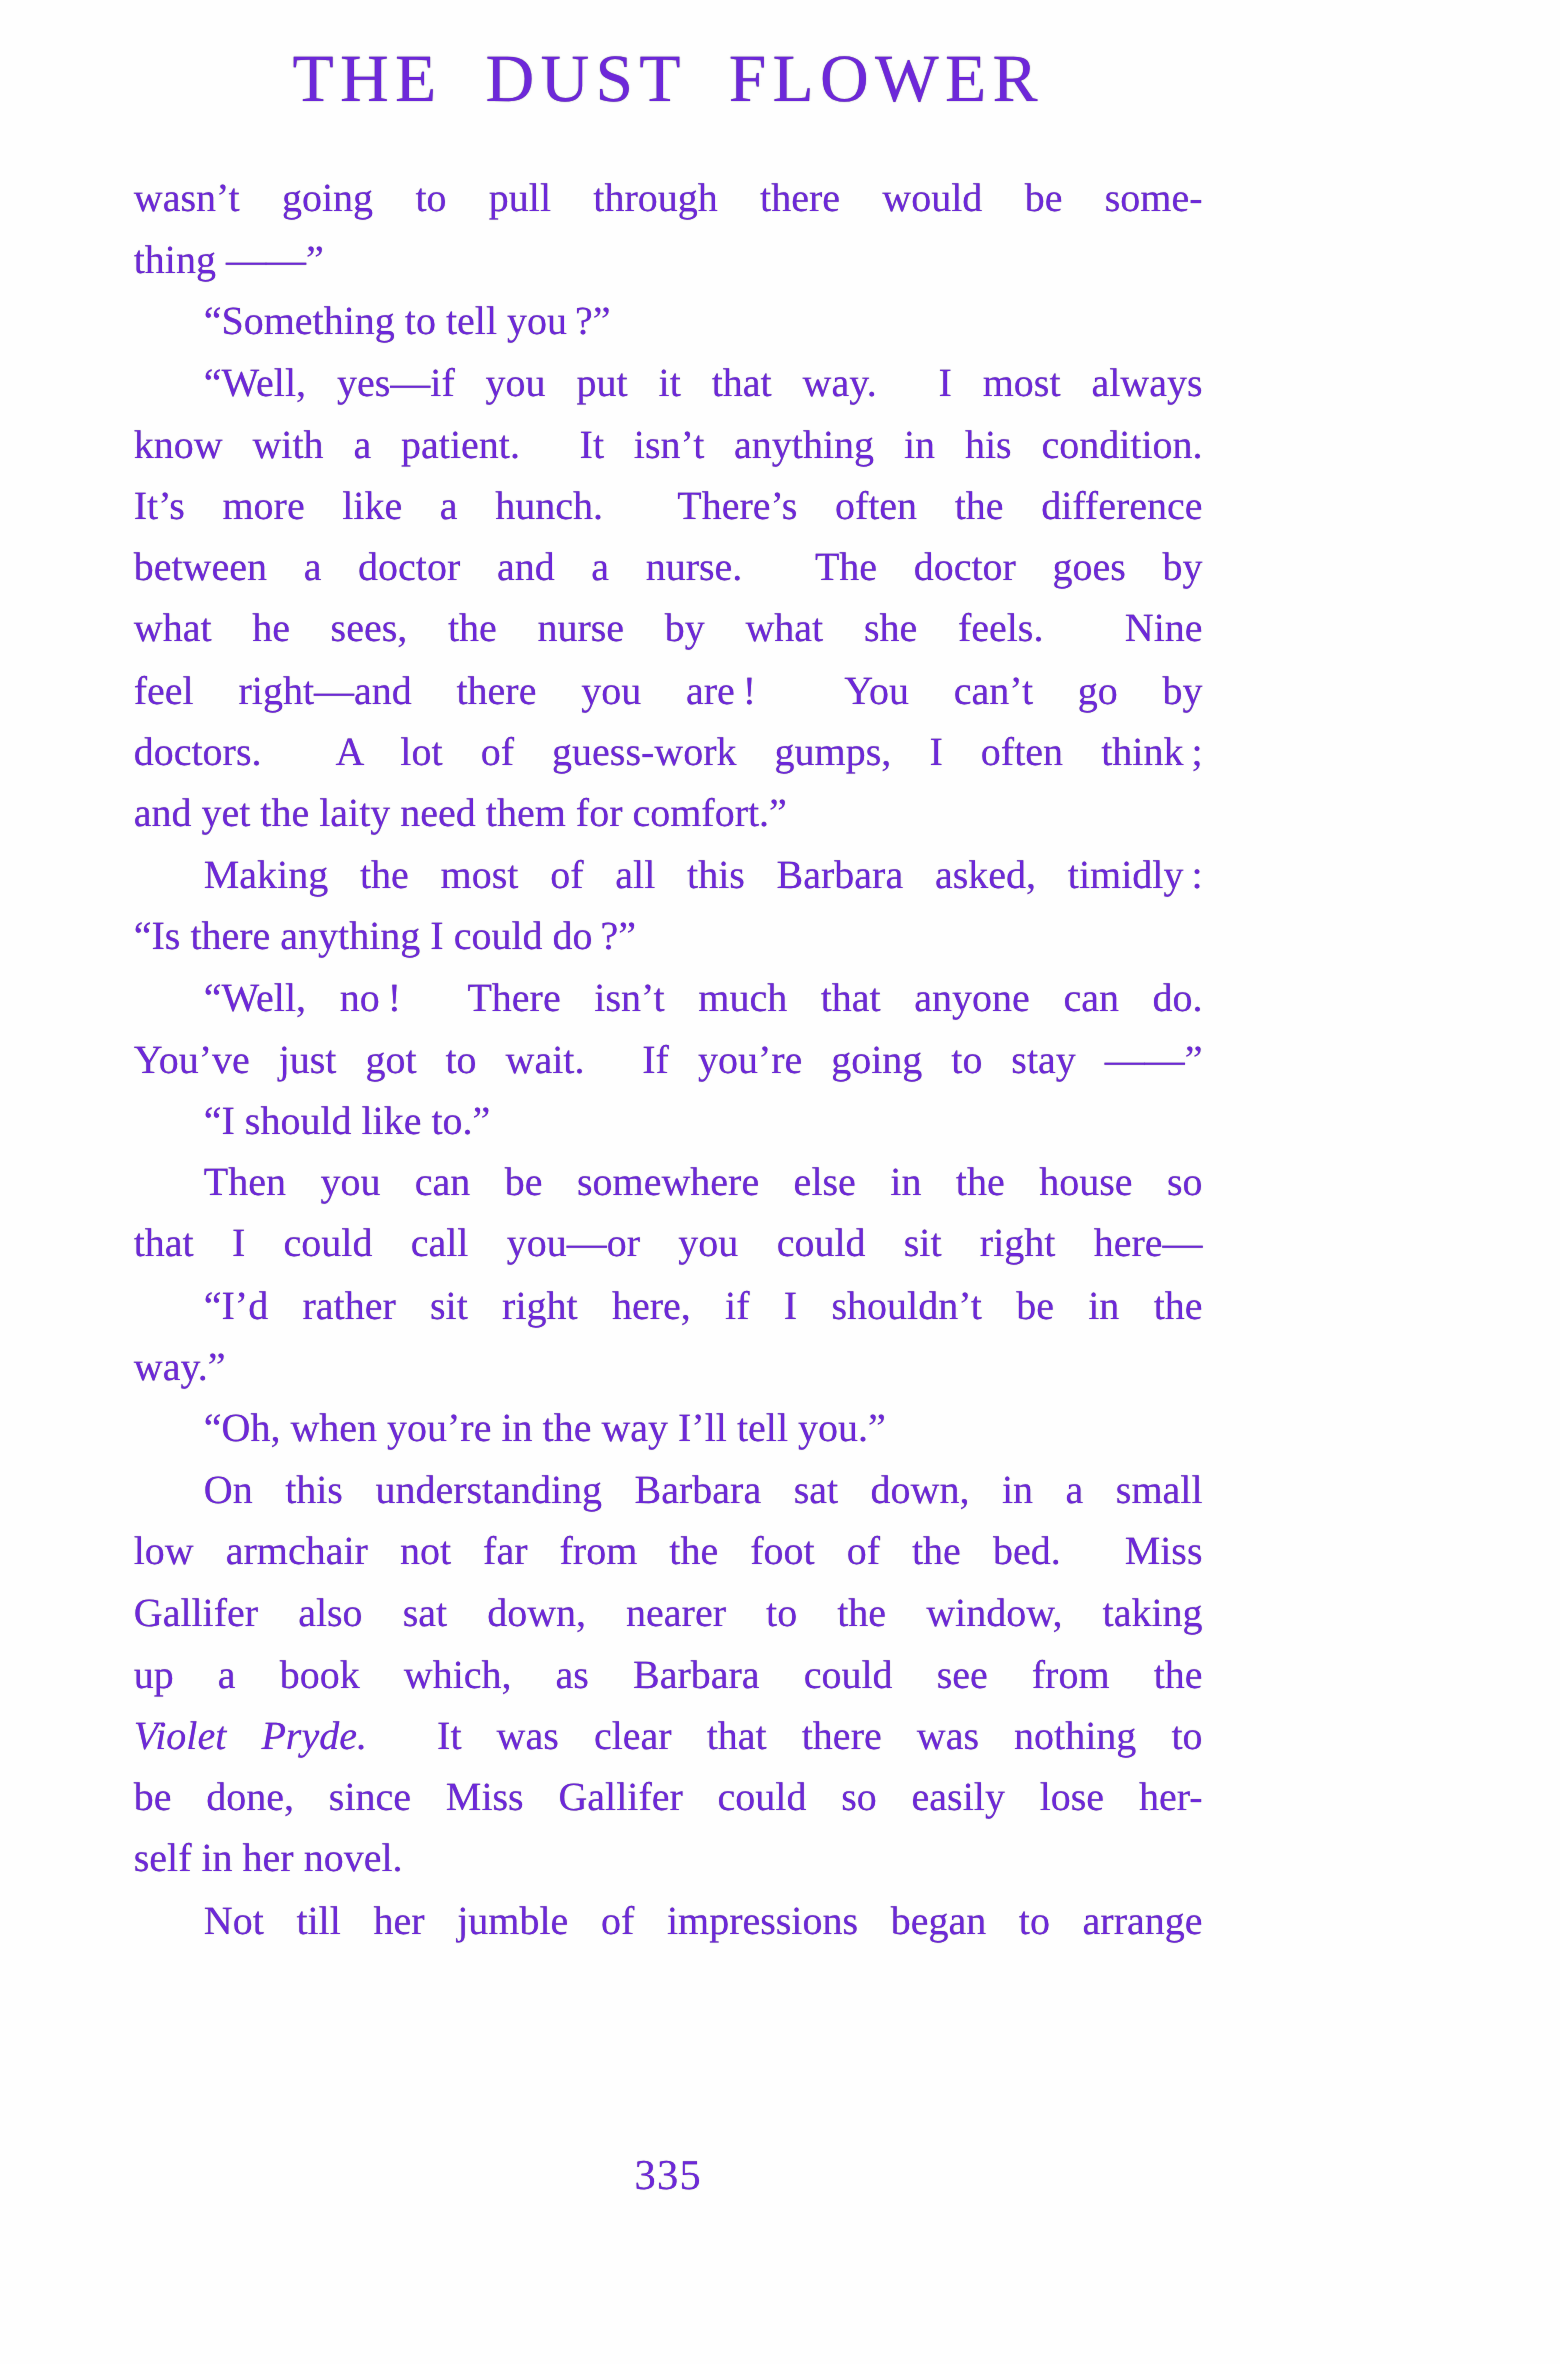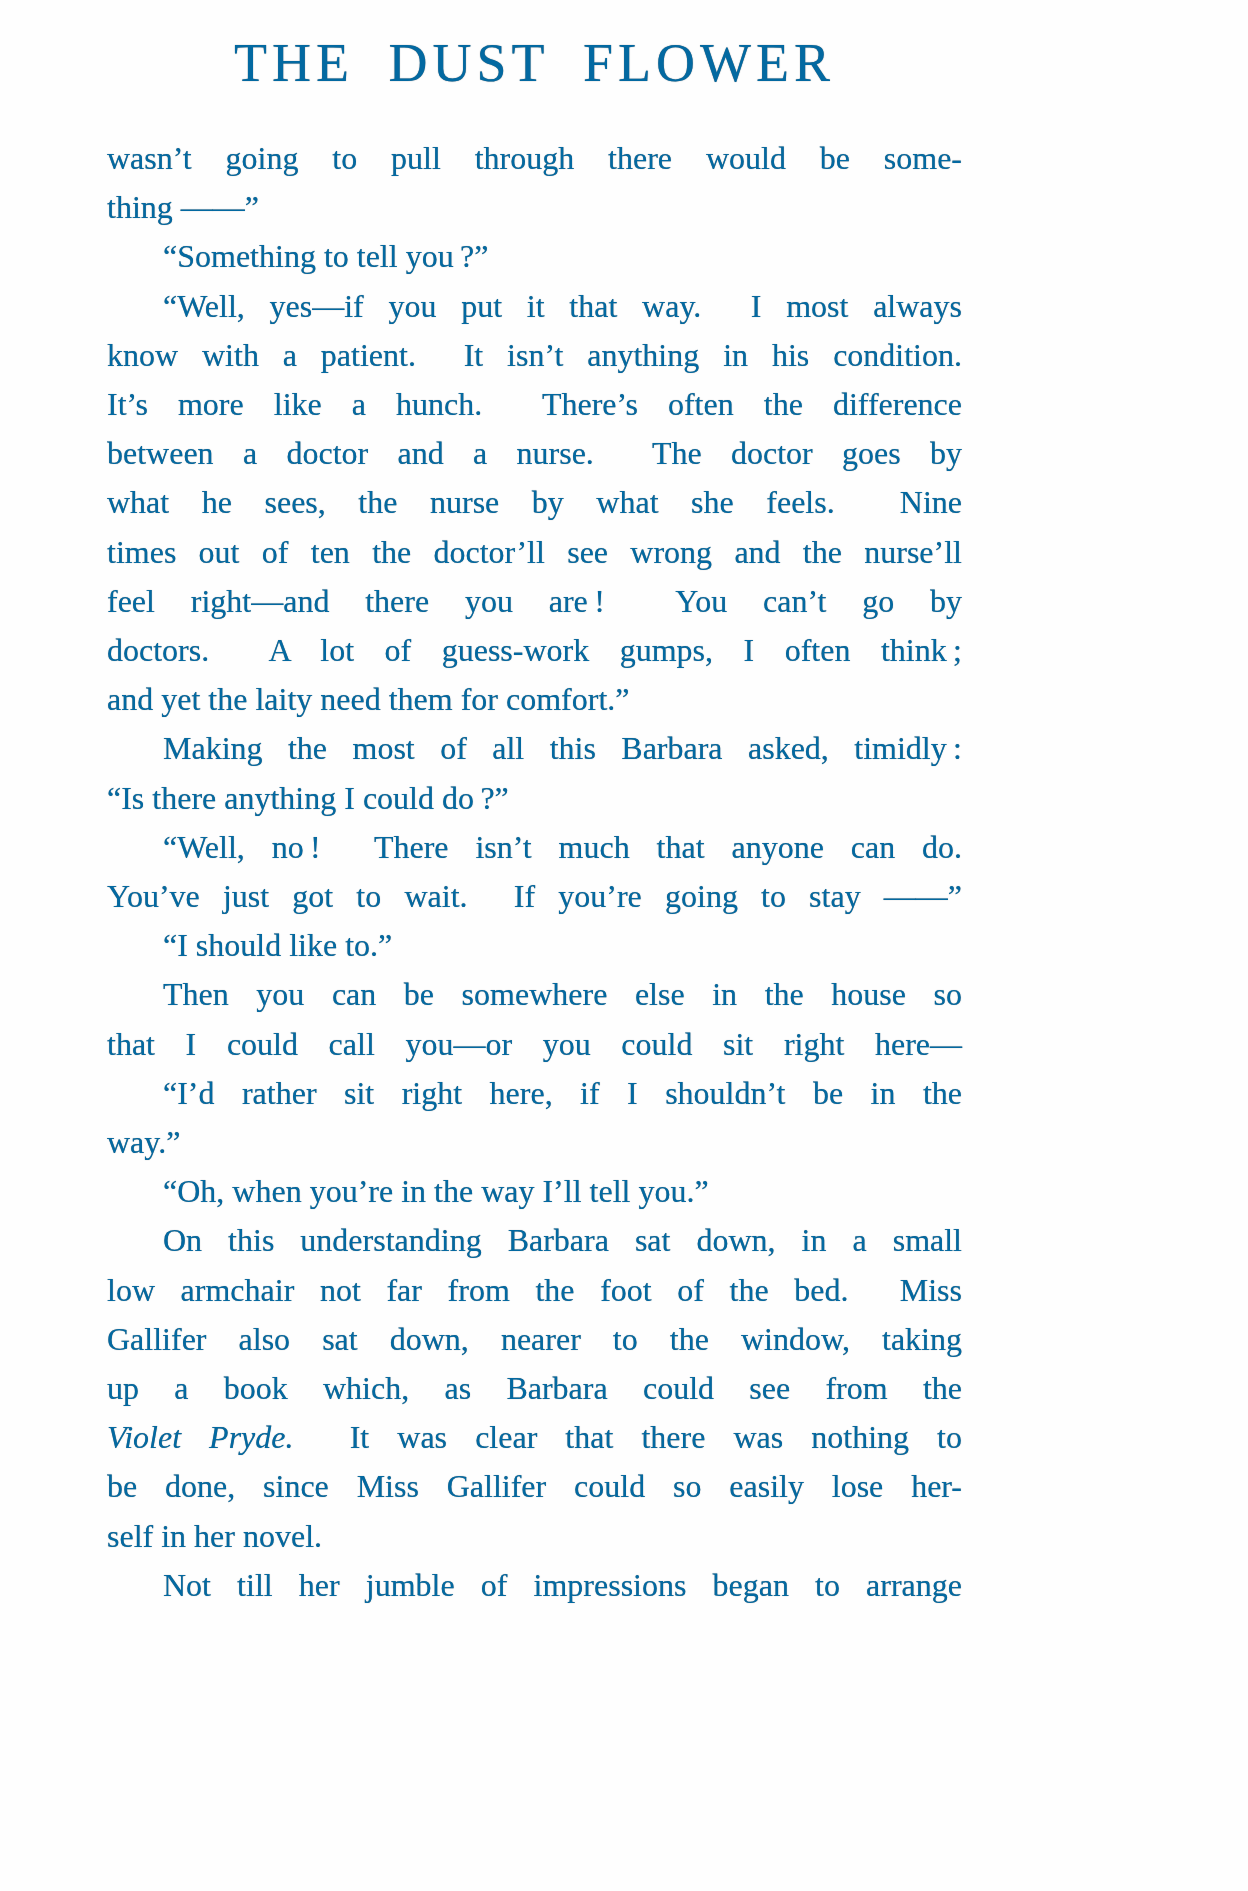--- a/index.html
+++ b/index.html
@@ -7,21 +7,21 @@
     padding: 0;
     background: #ffffff;
   }
   .scan-page {
     position: relative;
     width: 1248px;
     height: 1891px;
     background: #fefefe;
     overflow: hidden;
     font-family: "Liberation Serif", "DejaVu Serif", serif;
-    color: #0369a1;
+    color: #6d28d9;
   }
   .running-head {
     position: absolute;
     top: 36px;
     left: 107px;
     width: 855px;
     margin: 0;
     text-align: center;
     font-size: 54px;
     font-weight: normal;
@@ -74,21 +74,20 @@
 
   <div class="body-text">
       <div class="line just"><span>wasn’t going to pull through there would be some-</span></div>
       <div class="line"><span>thing ——”</span></div>
       <div class="line indent"><span>“Something to tell you ?”</span></div>
       <div class="line indent just"><span>“Well, yes—if you put it that way.  I most always</span></div>
       <div class="line just"><span>know with a patient.  It isn’t anything in his condition.</span></div>
       <div class="line just"><span>It’s more like a hunch.  There’s often the difference</span></div>
       <div class="line just"><span>between a doctor and a nurse.  The doctor goes by</span></div>
       <div class="line just"><span>what he sees, the nurse by what she feels.  Nine</span></div>
-      <div class="line just"><span>times out of ten the doctor’ll see wrong and the nurse’ll</span></div>
       <div class="line just"><span>feel right—and there you are !  You can’t go by</span></div>
       <div class="line just"><span>doctors.  A lot of guess-work gumps, I often think ;</span></div>
       <div class="line"><span>and yet the laity need them for comfort.”</span></div>
       <div class="line indent just"><span>Making the most of all this Barbara asked, timidly :</span></div>
       <div class="line"><span>“Is there anything I could do ?”</span></div>
       <div class="line indent just"><span>“Well, no !  There isn’t much that anyone can do.</span></div>
       <div class="line just"><span>You’ve just got to wait.  If you’re going to stay ——”</span></div>
       <div class="line indent"><span>“I should like to.”</span></div>
       <div class="line indent just"><span>Then you can be somewhere else in the house so</span></div>
       <div class="line just"><span>that I could call you—or you could sit right here—</span></div>
@@ -98,13 +97,14 @@
       <div class="line indent just"><span>On this understanding Barbara sat down, in a small</span></div>
       <div class="line just"><span>low armchair not far from the foot of the bed.  Miss</span></div>
       <div class="line just"><span>Gallifer also sat down, nearer to the window, taking</span></div>
       <div class="line just"><span>up a book which, as Barbara could see from the</span></div>
       <div class="line just"><span class="italic">Violet Pryde.</span><span>  It was clear that there was nothing to</span></div>
       <div class="line just"><span>be done, since Miss Gallifer could so easily lose her-</span></div>
       <div class="line"><span>self in her novel.</span></div>
       <div class="line indent just"><span>Not till her jumble of impressions began to arrange</span></div>
     </div>
 
+  <div class="page-number">335</div>
 </div>
 
 </body></html>

